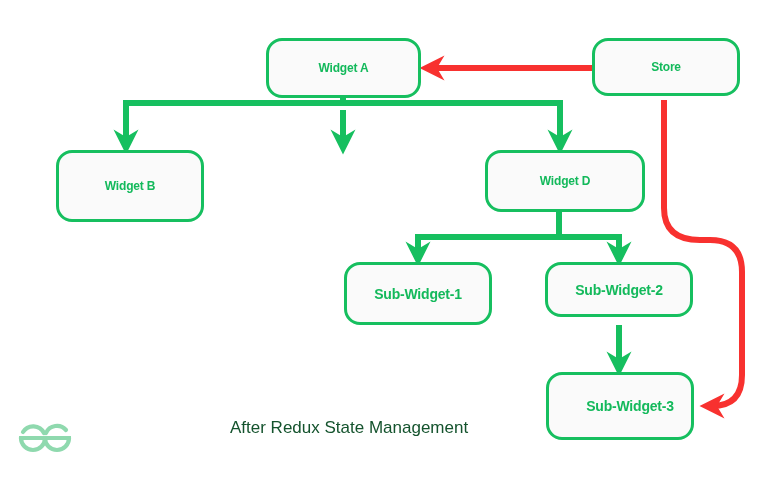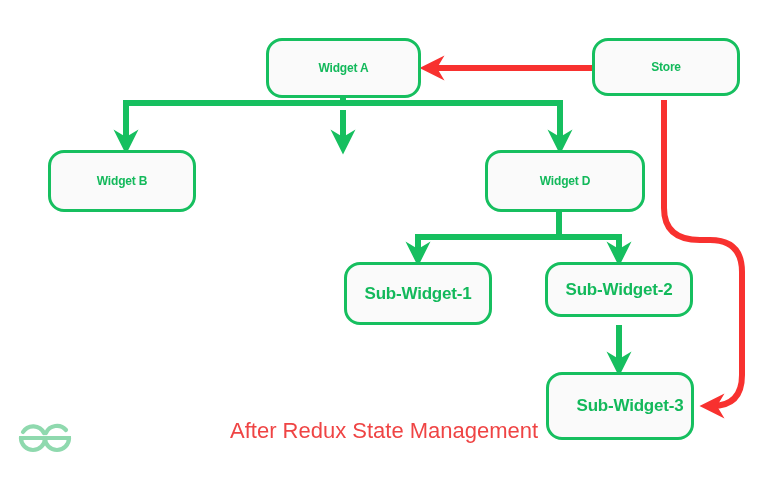--- a/index.html
+++ b/index.html
@@ -36,29 +36,29 @@
   }
   .node-label {
     color: #13b95b;
     font-family: "Liberation Sans", sans-serif;
     font-weight: bold;
     font-size: 12px;
     letter-spacing: -0.2px;
     white-space: nowrap;
   }
   .node.small .node-label {
-    font-size: 17px;
+    font-size: 14px;
   }
   #caption {
     position: absolute;
     left: 230px;
     top: 418px;
-    color: #ef4444;
+    color: #14532d;
     font-family: "Liberation Sans", sans-serif;
-    font-size: 22px;
+    font-size: 17px;
     font-weight: normal;
     white-space: nowrap;
     z-index: 4;
   }
   #logo {
     position: absolute;
     left: 16px;
     top: 421px;
     width: 58px;
     height: 44px;
@@ -113,21 +113,21 @@
   </svg>
 
   <div class="node" style="left:266px; top:38px; width:155px; height:60px;">
     <span class="node-label">Widget A</span>
   </div>
 
   <div class="node" style="left:592px; top:38px; width:148px; height:58px;">
     <span class="node-label">Store</span>
   </div>
 
-  <div class="node" style="left:48px; top:150px; width:148px; height:62px;">
+  <div class="node" style="left:56px; top:150px; width:148px; height:72px;">
     <span class="node-label">Widget B</span>
   </div>
 
 
   <div class="node" style="left:485px; top:150px; width:160px; height:62px;">
     <span class="node-label">Widget D</span>
   </div>
 
   <div class="node small" style="left:344px; top:262px; width:148px; height:63px;">
     <span class="node-label">Sub-Widget-1</span>

